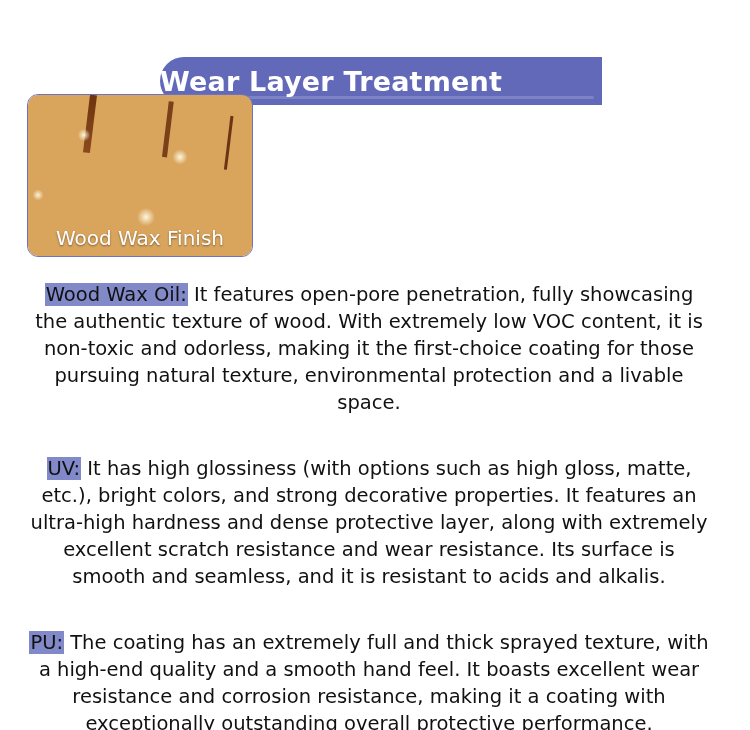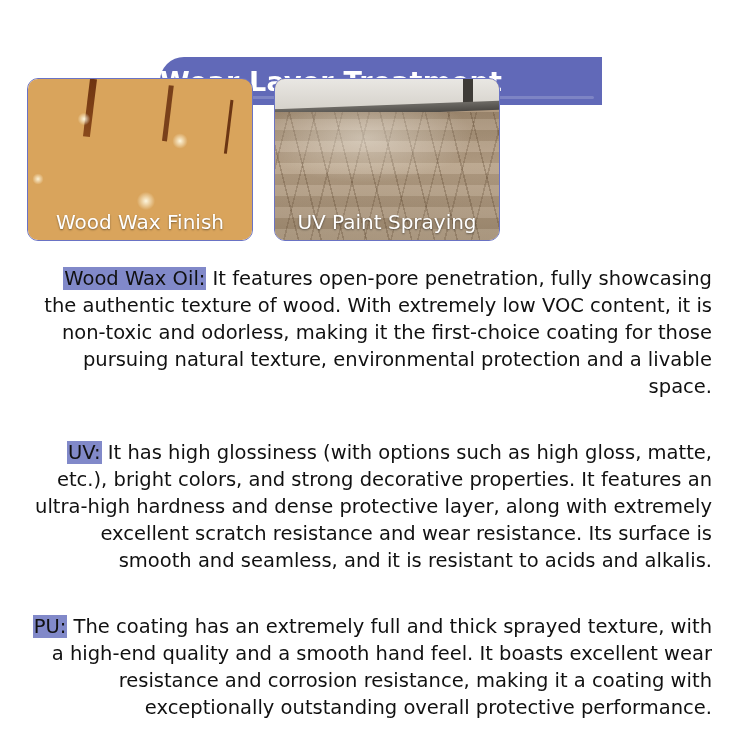--- a/index.html
+++ b/index.html
@@ -47,23 +47,24 @@
     right: 8px;
     bottom: 6px;
     height: 3px;
     background: rgba(255,255,255,0.18);
     border-radius: 2px;
   }
 
   
   .thumbs {
     display: flex;
-    gap: 21px;
+    gap: 14px;
     padding: 0 27px;
     box-sizing: border-box;
+    margin-top: 16px;
   }
   .thumb {
     position: relative;
     width: 226px;
     height: 163px;
     border: 1.5px solid #6a73c4;
     border-radius: 11px;
     overflow: hidden;
     box-sizing: border-box;
   }
@@ -168,21 +169,21 @@
   
   .body-copy {
     padding: 24px 26px 0 26px;
     box-sizing: border-box;
   }
   .para {
     font-size: 19.5px;
     line-height: 27px;
     color: #111111;
     margin: 0 12px 39px 0;
-    text-align: right;
+    text-align: center;
   }
   .para:last-child { margin-bottom: 0; }
   .term {
     background: #8189c9;
     color: #111111;
     padding: 0 1px;
     box-decoration-break: clone;
     -webkit-box-decoration-break: clone;
   }
 </style>
@@ -197,29 +198,20 @@
 </div>
 
 <div class="thumbs">
 
   <div class="thumb">
     <div class="thumb-art art-wax"></div>
     <div class="thumb-caption">Wood Wax Finish</div>
   </div>
 
 
-  <div class="thumb">
-    <div class="thumb-art art-uv">
-      <div class="wall"></div>
-      <div class="post"></div>
-      <div class="base"></div>
-      <div class="floor"></div>
-    </div>
-    <div class="thumb-caption">UV Paint Spraying</div>
-  </div>
 
 </div>
 
 <div class="body-copy">
 
   <p class="para"><span class="term">Wood Wax Oil:</span><span> It features open-pore penetration, fully showcasing the authentic texture of wood. With extremely low VOC content, it is non-toxic and odorless, making it the first-choice coating for those pursuing natural texture, environmental protection and a livable space.</span></p>
 
   <p class="para"><span class="term">UV:</span><span> It has high glossiness (with options such as high gloss, matte, etc.), bright colors, and strong decorative properties. It features an ultra-high hardness and dense protective layer, along with extremely excellent scratch resistance and wear resistance. Its surface is smooth and seamless, and it is resistant to acids and alkalis.</span></p>
 
   <p class="para"><span class="term">PU:</span><span> The coating has an extremely full and thick sprayed texture, with a high-end quality and a smooth hand feel. It boasts excellent wear resistance and corrosion resistance, making it a coating with exceptionally outstanding overall protective performance.</span></p>

